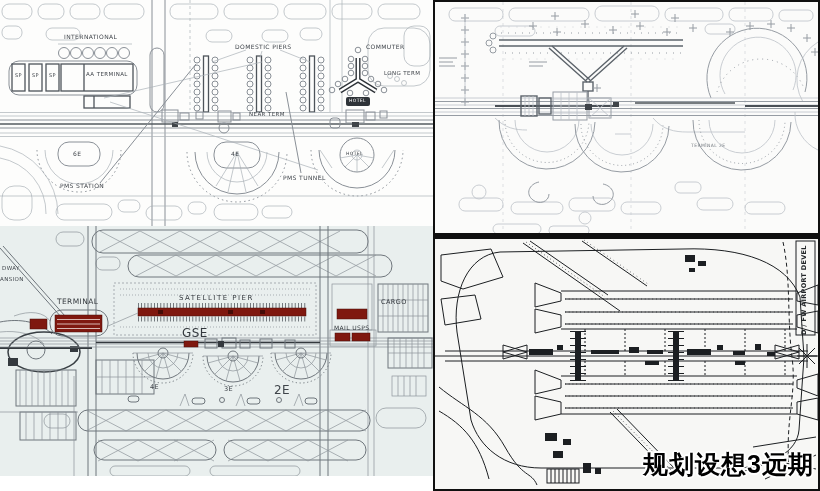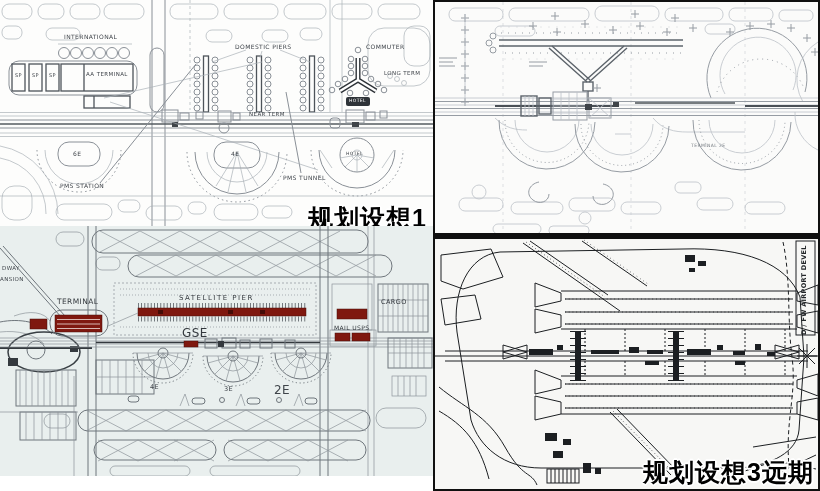--- a/index.html
+++ b/index.html
@@ -209,21 +209,20 @@
     <span class="lbl" style="left:235px;top:44px;font-size:6px;">DOMESTIC PIERS</span>
     <span class="lbl" style="left:366px;top:44px;font-size:6px;">COMMUTER</span>
     <span class="lbl" style="left:384px;top:71px;font-size:5.5px;">LONG TERM</span>
     <span class="lbl" style="left:349px;top:99px;font-size:4.5px;color:#fff;">HOTEL</span>
     <span class="lbl" style="left:249px;top:112px;font-size:5.5px;">NEAR TERM</span>
     <span class="lbl" style="left:73px;top:151px;font-size:6px;">6E</span>
     <span class="lbl" style="left:231px;top:151px;font-size:6px;">4E</span>
     <span class="lbl" style="left:346px;top:152px;font-size:4.5px;">HOTEL</span>
     <span class="lbl" style="left:60px;top:183px;font-size:6px;">PMS STATION</span>
     <span class="lbl" style="left:283px;top:175px;font-size:6px;">PMS TUNNEL</span>
-    <div class="caption" style="right:6px;bottom:2px;">规划设想1</div>
   </div>
 
   <div class="panel" id="p2">
     <svg width="383" height="231" viewBox="0 0 383 231">
       <defs>
         <g id="plane2" class="m2" stroke-width=".9">
           <path d="M0,-4 V4 M-4,0 H4"></path>
         </g>
       </defs>
       <g class="f2">
@@ -610,16 +609,16 @@
         <path d="M340,106 L364,113 L340,120 Z M364,106 L340,113 L364,120 Z" class="k4" stroke-width=".8"></path>
         <path d="M364,109 L380,125 M380,109 L364,125 M372,105 V129 M362,117 H382" class="k4" stroke-width="1.2"></path>
       </g>
 
       <g>
         <rect x="361" y="2" width="19" height="94" fill="#ffffff" class="k4" stroke-width="1.1"></rect>
       </g>
     </svg>
 
     <span class="lbl" style="left:366px;top:96px;transform:rotate(-90deg);transform-origin:0 0;font-size:6.5px;font-weight:bold;color:#232629;letter-spacing:.3px;">D / FW AIRPORT DEVEL</span>
-    <div class="caption" style="right:4px;bottom:4px;text-align:center;">规划设想3远期</div>
+    <div class="caption" style="right:4px;bottom:12px;text-align:center;">规划设想3远期</div>
   </div>
 
 </div>
 
 </body></html>

